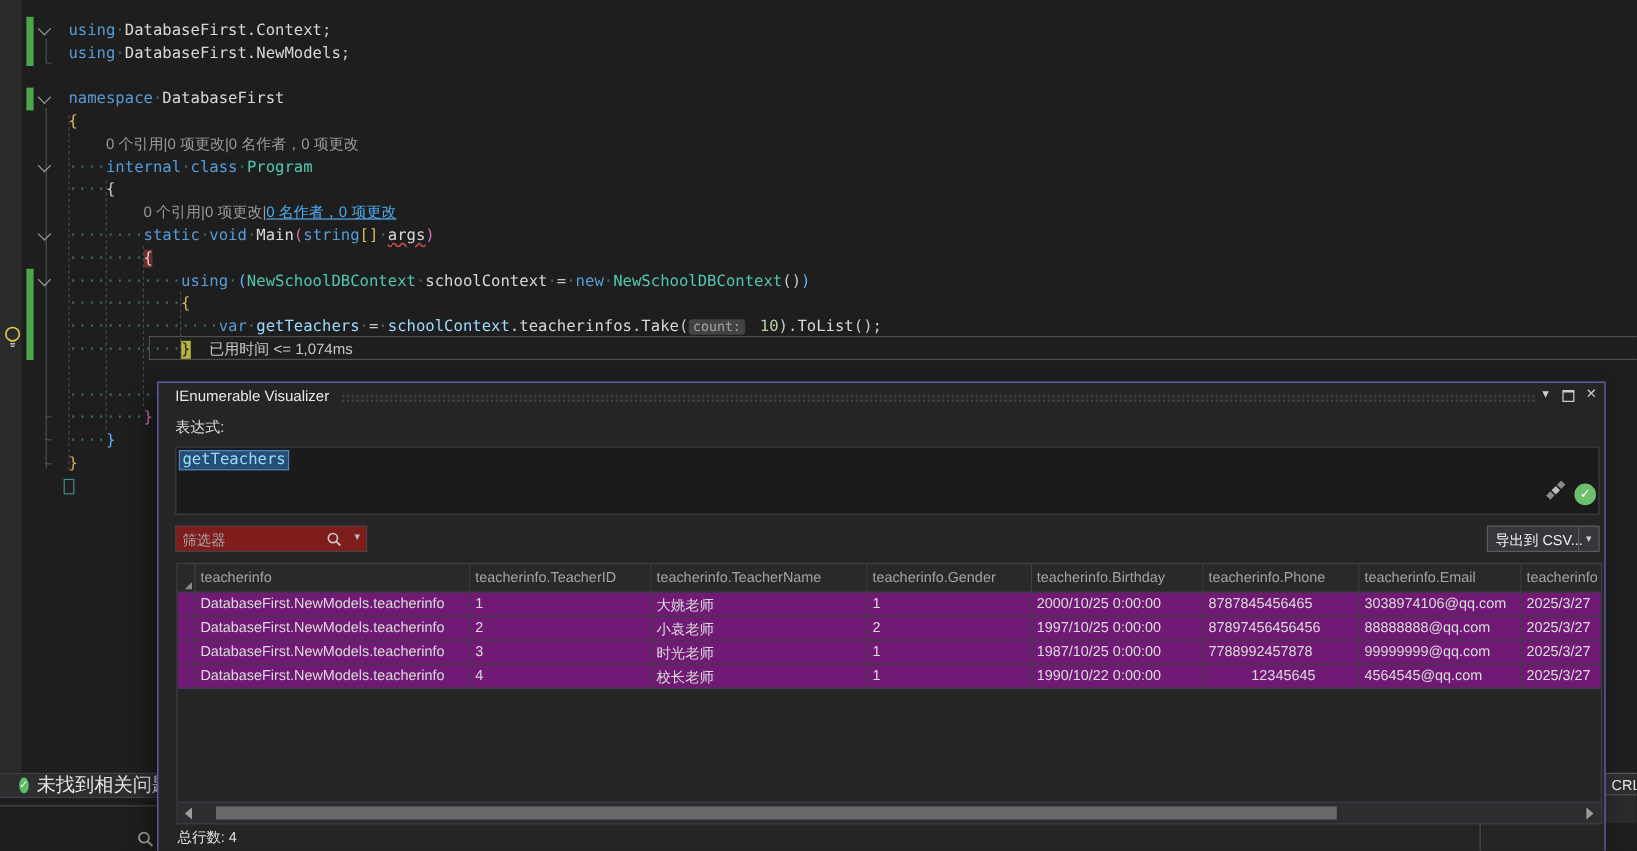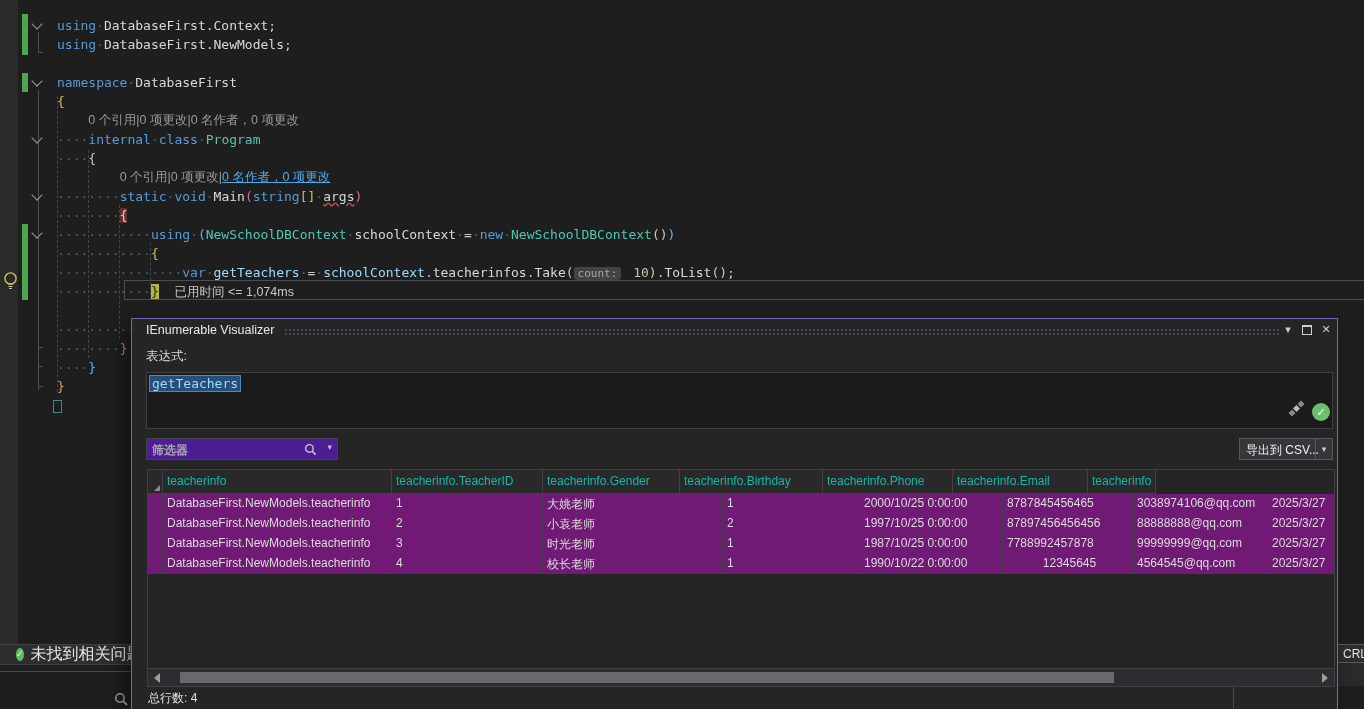--- a/index.html
+++ b/index.html
@@ -58,38 +58,38 @@
   .tbtn{position:absolute;top:2px;width:16px;height:16px;color:#cfcfcf;font-size:11px;
     text-align:center;line-height:16px;cursor:pointer;}
   #btn-max i{display:inline-block;width:8px;height:7px;border:1px solid #cfcfcf;border-top-width:2px;margin-top:4px;}
   #expr-label{position:absolute;left:14px;top:29px;font-size:12.5px;color:#dcdcdc;}
   #expr-box{position:absolute;left:14px;top:53px;width:1185px;height:55px;background:#1b1b1c;border:1px solid #3f3f46;}
   #expr-text{position:absolute;left:3px;top:3px;font-family:"DejaVu Sans Mono",monospace;font-size:13px;
     color:#9cdcfe;background:#264f78;box-shadow:0 0 0 1px #4e86bd;padding:0 2px;cursor:text;}
   #eval-icon{position:absolute;left:1156px;top:81px;width:18px;height:18px;cursor:pointer;}
   #ok-icon{position:absolute;left:1180px;top:84px;width:18px;height:18px;border-radius:50%;background:#6cbf6c;
     color:#fff;font-size:11px;font-weight:bold;text-align:center;line-height:18px;}
-  #filter-box{position:absolute;left:14px;top:119px;width:192px;height:22px;background:#4c1d95;
-    border:1px solid #434346;box-sizing:border-box;cursor:text;font-weight:bold;}
+  #filter-box{position:absolute;left:14px;top:119px;width:160px;height:22px;background:#7f1d1d;
+    border:1px solid #434346;box-sizing:border-box;cursor:text;}
   #filter-ph{position:absolute;left:5px;top:3px;font-size:12px;color:#a8a8a8;}
   #filter-mag{position:absolute;right:20px;top:4px;}
   #filter-dd{position:absolute;right:5px;top:3px;color:#bdbdbd;font-size:9px;cursor:pointer;}
   #export-btn{position:absolute;left:1107px;top:119px;width:94px;height:22px;background:#37373b;
     border:1px solid #5a5a5e;box-sizing:border-box;cursor:pointer;}
   #export-label{position:absolute;left:6px;top:3px;font-size:12px;color:#f0f0f0;white-space:nowrap;}
   #export-dd{position:absolute;right:0;top:0;width:16px;height:20px;border-left:1px solid #5a5a5e;
     color:#cfcfcf;font-size:9px;text-align:center;line-height:20px;}
 
   
   #grid{position:absolute;left:15px;top:150px;width:1188px;height:218px;border:1px solid #3f3f46;
     box-sizing:border-box;background:#252526;overflow:hidden;}
   .g-row{position:absolute;left:0;display:flex;width:1400px;}
   .g-cell{box-sizing:border-box;border-right:1px solid #3f3f46;border-bottom:1px solid #3f3f46;
     font-size:12px;color:#dcdcdc;padding:2px 0 0 4px;overflow:hidden;white-space:nowrap;height:100%;}
-  .g-head .g-cell{background:#29292a;color:#14b8a6;padding-top:4px;}
+  .g-head .g-cell{background:#29292a;color:#a3a3a3;padding-top:4px;}
   .g-data .g-cell{background:#701a75;}
   .sel-tri{position:absolute;right:2px;bottom:2px;width:0;height:0;
     border-left:6px solid transparent;border-bottom:6px solid #8a8a8a;}
   #hscroll{position:absolute;left:0;bottom:0;width:100%;height:17px;background:#2d2d30;border-top:1px solid #3f3f46;}
   .scr-arrow{position:absolute;top:4px;width:0;height:0;border-top:5px solid transparent;border-bottom:5px solid transparent;cursor:pointer;}
   #scr-left{left:6px;border-right:6px solid #9c9c9c;}
   #scr-right{right:6px;border-left:6px solid #9c9c9c;}
   #scr-thumb{position:absolute;left:32px;top:3px;width:934px;height:11px;background:#69696c;cursor:grab;}
   #rowcount{position:absolute;left:16px;top:371px;font-size:12px;color:#e0e0e0;}
   #foot-div{position:absolute;left:1101px;top:368px;width:1px;height:23px;background:#4a4a4a;}
@@ -206,20 +206,21 @@
   </div>
 
   <div id="grid">
     <div id="grid-rows">
         <div class="g-row g-head" style="top: 0px; height: 24px;">
           <div class="g-cell" style="width: 15px; flex: 0 0 15px; position: relative;">
             <span class="sel-tri"></span>
           </div>
           <div class="g-cell" style="width: 229px; flex: 0 0 229px;">teacherinfo</div>
           <div class="g-cell" style="width: 151px; flex: 0 0 151px;">teacherinfo.TeacherID</div>
+          <div class="g-cell" style="width: 180px; flex: 0 0 180px;">teacherinfo.TeacherName</div>
           <div class="g-cell" style="width: 137px; flex: 0 0 137px;">teacherinfo.Gender</div>
           <div class="g-cell" style="width: 143px; flex: 0 0 143px;">teacherinfo.Birthday</div>
           <div class="g-cell" style="width: 130px; flex: 0 0 130px;">teacherinfo.Phone</div>
           <div class="g-cell" style="width: 135px; flex: 0 0 135px;">teacherinfo.Email</div>
           <div class="g-cell" style="width: 68px; flex: 0 0 68px;">teacherinfo</div>
         </div>
         <div class="g-row g-data" style="top: 24px; height: 20px;">
           <div class="g-cell" style="width: 15px; flex: 0 0 15px;"></div>
           <div class="g-cell" style="width: 229px; flex: 0 0 229px;">DatabaseFirst.NewModels.teacherinfo</div>
           <div class="g-cell" style="width: 151px; flex: 0 0 151px;">1</div>

